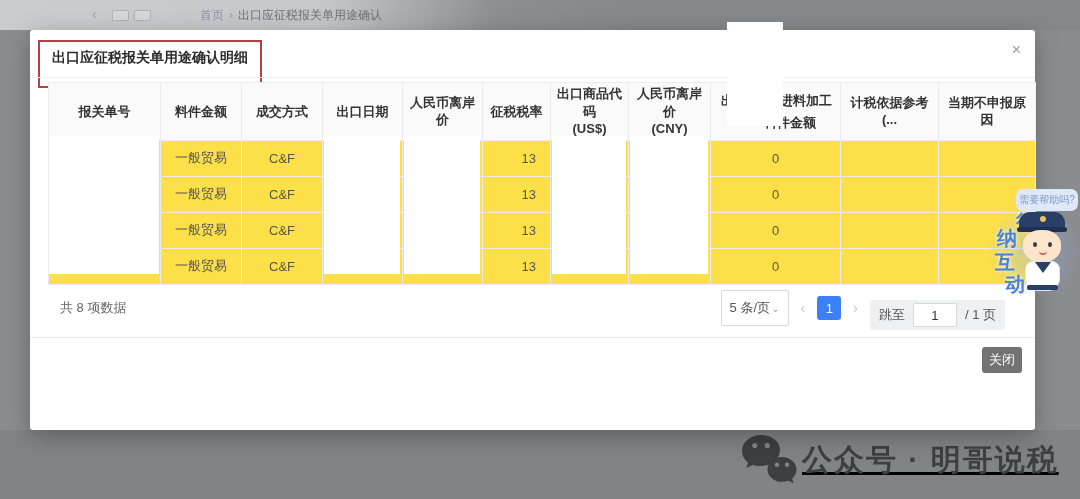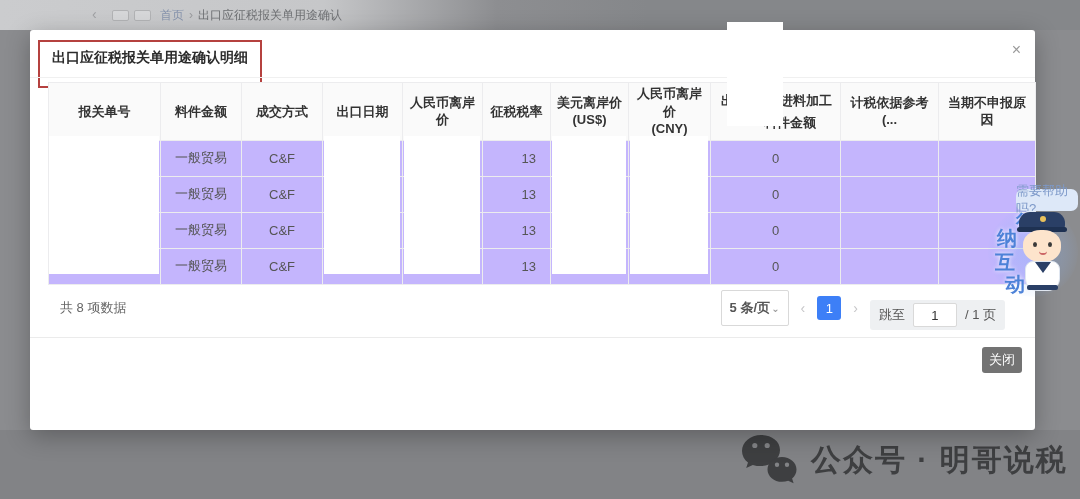--- a/index.html
+++ b/index.html
@@ -5,96 +5,96 @@
   * { margin:0; padding:0; box-sizing:border-box; }
   body { font-family:"Liberation Sans","DejaVu Sans",sans-serif; }
   .screen { position:relative; width:1080px; height:499px; overflow:hidden; background:#8b8c8f; }
 
   
   .topbar { position:absolute; left:0; top:0; width:1080px; height:30px;
     background:linear-gradient(90deg,#cbccce 0%,#c6c7c9 30%,#8d8e91 46%,#85878a 60%,#85878a 100%); }
   .back-chevron { position:absolute; left:92px; top:6px; font-size:14px; color:#9fa0a3; }
   .tab-box { position:absolute; top:10px; width:17px; height:11px; border:1px solid #b2b3b5; border-radius:2px; background:rgba(255,255,255,.25); }
   .crumbs { position:absolute; left:160px; top:7px; font-size:12px; color:#6e7073; white-space:nowrap; }
-  .crumb-home { color:#8794ad; }
+  .crumb-home { color:#8794ad;margin-left:40px; }
   .crumb-sep { color:#9a9b9e; margin:0 5px; }
   .bottom-mask { position:absolute; left:0; top:430px; width:1080px; height:69px; background:#828386; }
 
   
   .modal { position:absolute; left:30px; top:30px; width:1005px; height:400px; background:#fff;
     border-radius:3px; box-shadow:0 6px 24px rgba(0,0,0,.28); z-index:5; }
   .title-box { position:absolute; left:8px; top:10px; height:48px; line-height:30px; padding:0 12px;
     border:2px solid #b5413f; font-size:14px; font-weight:bold; color:#2b2b2b; background:#fff; }
   .modal-close { position:absolute; right:14px; top:12px; font-size:16px; color:#9a9a9a; line-height:16px; cursor:pointer; }
   .title-divider { position:absolute; left:0; top:47px; width:100%; height:1px; background:#f0f0f0; }
 
   
   .tbl-wrap { position:absolute; left:18px; top:52px; width:987px; }
   table { border-collapse:collapse; table-layout:fixed; width:987px; }
   th, td { border:1px solid #ececee; font-size:13px; color:#555; overflow:hidden; }
   th { height:51px; background:#fafafa; color:#333; font-weight:bold; text-align:center; line-height:1.35; padding:2px 4px; }
-  td { height:36px; text-align:center; background:#c4b5fd; }
+  td { height:36px; text-align:center; background:#fde047; }
   td.num-right { text-align:right; padding-right:14px;padding-left:16px; }
   .th-frag { position:relative; }
   .th-frag .f-left  { position:absolute; left:10px; top:9px; }
   .th-frag .f-right { position:absolute; right:8px; top:9px; }
   .th-frag .f-bottom{ position:absolute; right:24px; bottom:8px; }
 
   
   .redact { position:absolute; background:#fff; z-index:6; }
   .r-col1 { left:19px; top:106px; width:110px; height:138px; }
   .r-col4 { left:294px; top:106px; width:76px; height:138px; }
   .r-col5 { left:374px; top:106px; width:76px; height:138px; }
   .r-col7 { left:522px; top:106px; width:74px; height:138px; }
   .r-col8 { left:600px; top:106px; width:78px; height:138px; }
   .r-head9 { left:697px; top:-8px; width:56px; height:104px; }
 
   
   .tfooter { position:absolute; left:30px; right:30px; top:262px; height:32px;
     display:flex; align-items:center; justify-content:space-between; font-size:13px; color:#666; }
   .pager { display:flex; align-items:center; gap:12px; color:#555; }
   .page-size { display:flex; align-items:center; justify-content:space-between; width:68px; height:26px;
-    padding:17px 8px; border:1px solid #d9d9d9; border-radius:2px; background:#fff; cursor:pointer;font-weight:bold; }
+    padding:17px 8px; border:1px solid #d9d9d9; border-radius:2px; background:#fff; cursor:pointer; }
   .page-size .caret { color:#9b9b9b; font-size:10px; }
   .pg-arrow { color:#c6c6c8; font-size:14px; cursor:pointer; line-height:1; }
   .pg-current { width:24px; height:24px; border-radius:3px; color:#fff; font-size:13px;
     display:flex; align-items:center; justify-content:center; cursor:pointer; }
   .jump-group { display:flex; align-items:center; gap:8px; background:#eef0f2; border-radius:3px; padding:3px 9px;margin-top:14px; }
   .jump-input { width:44px; height:24px; border:1px solid #d9d9d9; border-radius:2px; text-align:center;
     font-size:13px; color:#333; background:#fff; font-family:inherit; }
   .footer-divider { position:absolute; left:0; top:307px; width:100%; height:1px; background:#ebebeb; }
   .close-btn { position:absolute; right:13px; top:317px; width:40px; height:26px; border:none; border-radius:3px;
     color:#fff; font-size:13px; font-family:inherit; cursor:pointer; }
 
   
   .mascot { position:absolute; left:985px; top:185px; width:95px; height:112px; z-index:20; }
   .glow { position:absolute; left:3px; top:22px; width:90px; height:90px; border-radius:50%;
     background:radial-gradient(circle, rgba(140,180,245,.45) 0%, rgba(140,180,245,.15) 55%, rgba(140,180,245,0) 75%); }
   .bubble { position:absolute; left:31px; top:4px; width:62px; height:22px; background:#dde8f8; border-radius:7px;
-    font-size:13px; color:#7d99c9; display:flex; align-items:center; justify-content:center; }
+    font-size:10px; color:#7d99c9; display:flex; align-items:center; justify-content:center; }
   .bubble:after { content:""; position:absolute; left:10px; bottom:-5px; border:5px solid transparent; border-top-color:#dde8f8; border-bottom:none; }
   .m-char { position:absolute; font-weight:bold; color:#4d82d8; text-shadow:0 0 4px rgba(255,255,255,.95); }
   .c1 { left:31px; top:24px; font-size:19px; }
   .c2 { left:12px; top:40px; font-size:20px; }
   .c3 { left:10px; top:64px; font-size:20px; }
   .c4 { left:20px; top:86px; font-size:20px; }
   .m-cap { position:absolute; left:34px; top:27px; width:46px; height:17px; background:#2a3f66; border-radius:11px 11px 4px 4px; }
   .m-cap-badge { position:absolute; left:55px; top:31px; width:6px; height:6px; border-radius:50%; background:#e9c15c; }
   .m-brim { position:absolute; left:32px; top:42px; width:50px; height:5px; background:#1e3152; border-radius:3px; }
   .m-face { position:absolute; left:38px; top:45px; width:38px; height:32px; background:#fde4cc; border-radius:46%; }
   .m-eye { position:absolute; top:57px; width:4px; height:5px; border-radius:50%; background:#3a3a3a; }
   .e1 { left:48px; } .e2 { left:63px; }
   .m-mouth { position:absolute; left:54px; top:66px; width:8px; height:4px; border-bottom:2px solid #c66; border-radius:0 0 8px 8px; }
   .m-body { position:absolute; left:40px; top:76px; width:35px; height:30px; background:#fff; border:1px solid #dfe6f0; border-radius:8px 8px 12px 12px; }
   .m-collar { position:absolute; left:50px; top:77px; width:0; height:0;
     border-left:8px solid transparent; border-right:8px solid transparent; border-top:11px solid #2a3f66; }
   .m-belt { position:absolute; left:42px; top:100px; width:31px; height:5px; background:#2a3f66; border-radius:2px; }
 
   
-  .watermark { position:absolute; left:740px; top:434px; display:flex; align-items:center; gap:13px; z-index:3; }
+  .watermark { position:absolute; left:740px; top:434px; display:flex; align-items:center; gap:4px; z-index:3;text-decoration:underline; }
   .wm-text { font-size:30px; font-weight:bold; color:#3e3f41; letter-spacing:2px; white-space:nowrap; }
 </style>
 </head>
 <body>
 
 <div class="screen">
 
   <div class="topbar">
     <span class="back-chevron">‹</span>
     <span class="tab-box" style="left:112px;"></span>
@@ -127,21 +127,21 @@
         </colgroup>
         <thead>
           <tr>
             <th>报关单号</th>
             <th>料件金额</th>
             <th>成交方式</th>
             <th>出口日期</th>
             <th>人民币离岸价</th>
             <th>征税税率</th>
             <th>
-                <div>美元离岸价</div>
+                <div>出口商品代码</div>
                 <div>(US$)</div>
               </th>
             <th>
                 <div>人民币离岸价</div>
                 <div>(CNY)</div>
               </th>
             <th class="th-frag">
               <span class="f-left">出</span>
               <span class="f-right">的进料加工</span>
               <span class="f-bottom">料件金额</span>

